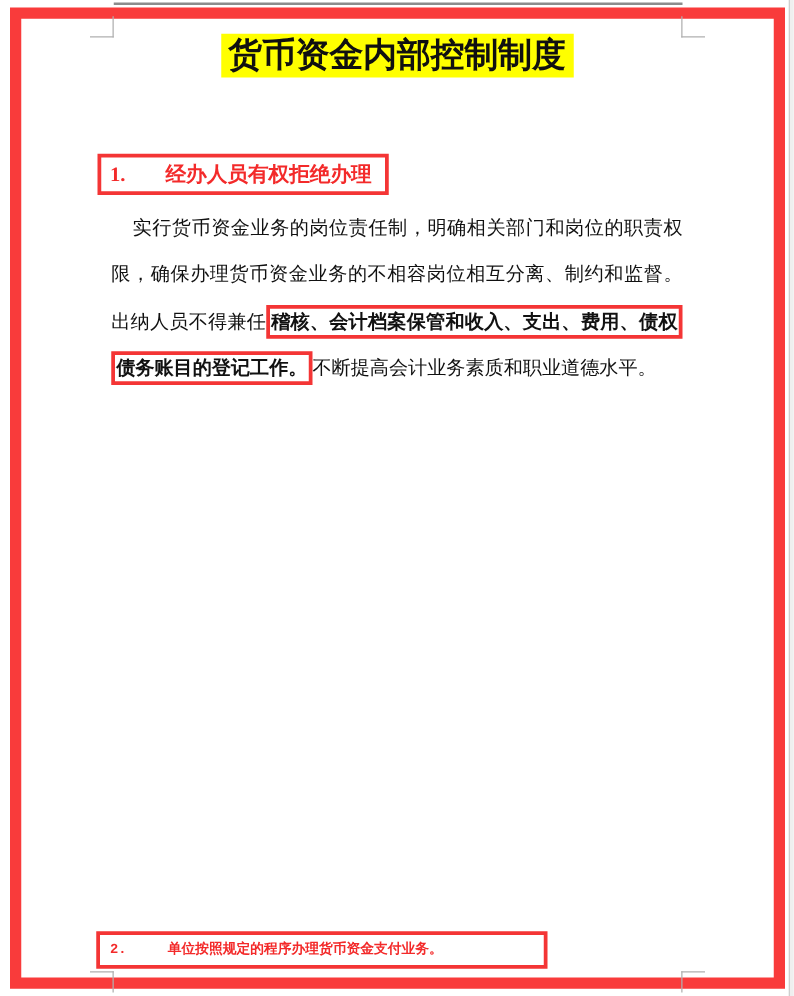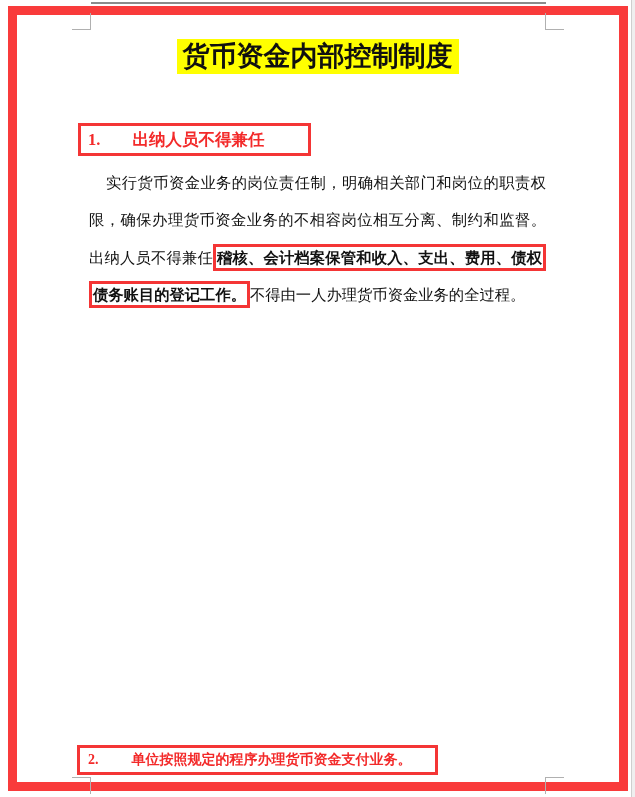--- a/index.html
+++ b/index.html
@@ -20,30 +20,30 @@
 
   .page-border{position:absolute;left:8px;top:6px;width:620px;height:785px;
                border:9px solid var(--page-border-red);box-sizing:border-box;}
 
   .crop{position:absolute;width:19px;height:17px;box-sizing:border-box;}
   .crop.tl{left:72px;top:13px;border-right:1px solid #b0b0b0;border-bottom:1px solid #b0b0b0;}
   .crop.tr{left:545px;top:13px;border-left:1px solid #b0b0b0;border-bottom:1px solid #b0b0b0;}
   .crop.bl{left:72px;top:777px;border-right:1px solid #b0b0b0;border-top:1px solid #b0b0b0;}
   .crop.br{left:545px;top:777px;border-left:1px solid #b0b0b0;border-top:1px solid #b0b0b0;}
 
-  .title-row{position:absolute;left:0;top:27px;width:635px;text-align:center;margin-top:12px;}
+  .title-row{position:absolute;left:0;top:27px;width:635px;text-align:center;}
   .title{display:inline-block;background:var(--highlight-yellow);color:#101010;
          font-size:27px;font-weight:bold;line-height:35px;padding:0 6px;letter-spacing:0px;}
 
   .hbox{position:absolute;border:3px solid var(--box-red);box-sizing:border-box;
         color:var(--heading-text-red);font-weight:bold;white-space:nowrap;overflow:hidden;}
   .hbox .hnum{display:inline-block;}
   .h1{left:78px;top:123px;width:233px;height:33px;font-size:16.5px;line-height:27px;padding-left:7px;}
   .h1 .hnum{margin-right:32px;}
-  .h2{left:77px;top:745px;width:361px;height:30px;font-size:14px;line-height:24px;padding-left:8px;}
+  .h2{left:77px;top:745px;width:361px;height:30px;font-size:11px;line-height:24px;padding-left:8px;font-family:Liberation Mono, monospace;}
   .h2 .hnum{margin-right:33px;}
 
   .textarea{position:absolute;left:89px;top:164px;width:457px;color:var(--body-text);
             font-size:15.3px;line-height:37.4px;text-align:justify;}
   .textarea p{margin:0 0 6px 0;text-indent:17px;}
   .boxed{font-weight:bold;border:3px solid var(--box-red);padding:2px 1px;
          -webkit-box-decoration-break:clone;box-decoration-break:clone;}
 </style>
 </head>
 <body>
@@ -58,24 +58,24 @@
   <div class="crop tl"></div>
   <div class="crop tr"></div>
   <div class="crop bl"></div>
   <div class="crop br"></div>
 
   <div class="title-row">
     <span class="title">货币资金内部控制制度</span>
   </div>
 
   <div class="hbox h1">
-    <span class="hnum">1.</span><span class="hlabel">出纳人员不得兼任</span>
+    <span class="hnum">1.</span><span class="hlabel">经办人员有权拒绝办理</span>
   </div>
 
   <div class="textarea">
-    <p><span>实行货币资金业务的岗位责任制，明确相关部门和岗位的职责权限，确保办理货币资金业务的不相容岗位相互分离、制约和监督。出纳人员不得兼任</span><span class="boxed">稽核、会计档案保管和收入、支出、费用、债权债务账目的登记工作。</span><span>不得由一人办理货币资金业务的全过程。</span></p>
+    <p><span>实行货币资金业务的岗位责任制，明确相关部门和岗位的职责权限，确保办理货币资金业务的不相容岗位相互分离、制约和监督。出纳人员不得兼任</span><span class="boxed">稽核、会计档案保管和收入、支出、费用、债权债务账目的登记工作。</span><span>不断提高会计业务素质和职业道德水平。</span></p>
   </div>
 
   <div class="hbox h2">
     <span class="hnum">2.</span><span class="hlabel">单位按照规定的程序办理货币资金支付业务。</span>
   </div>
 
 </div>
 
 </body></html>

